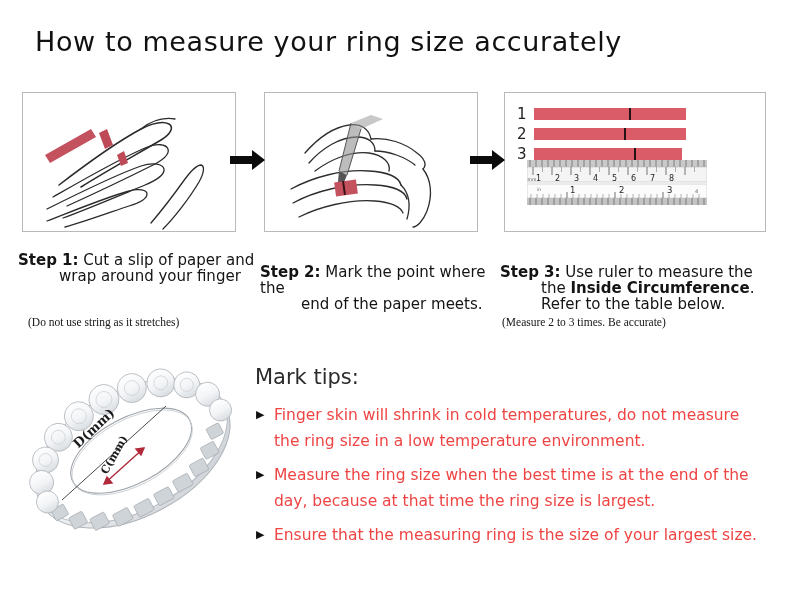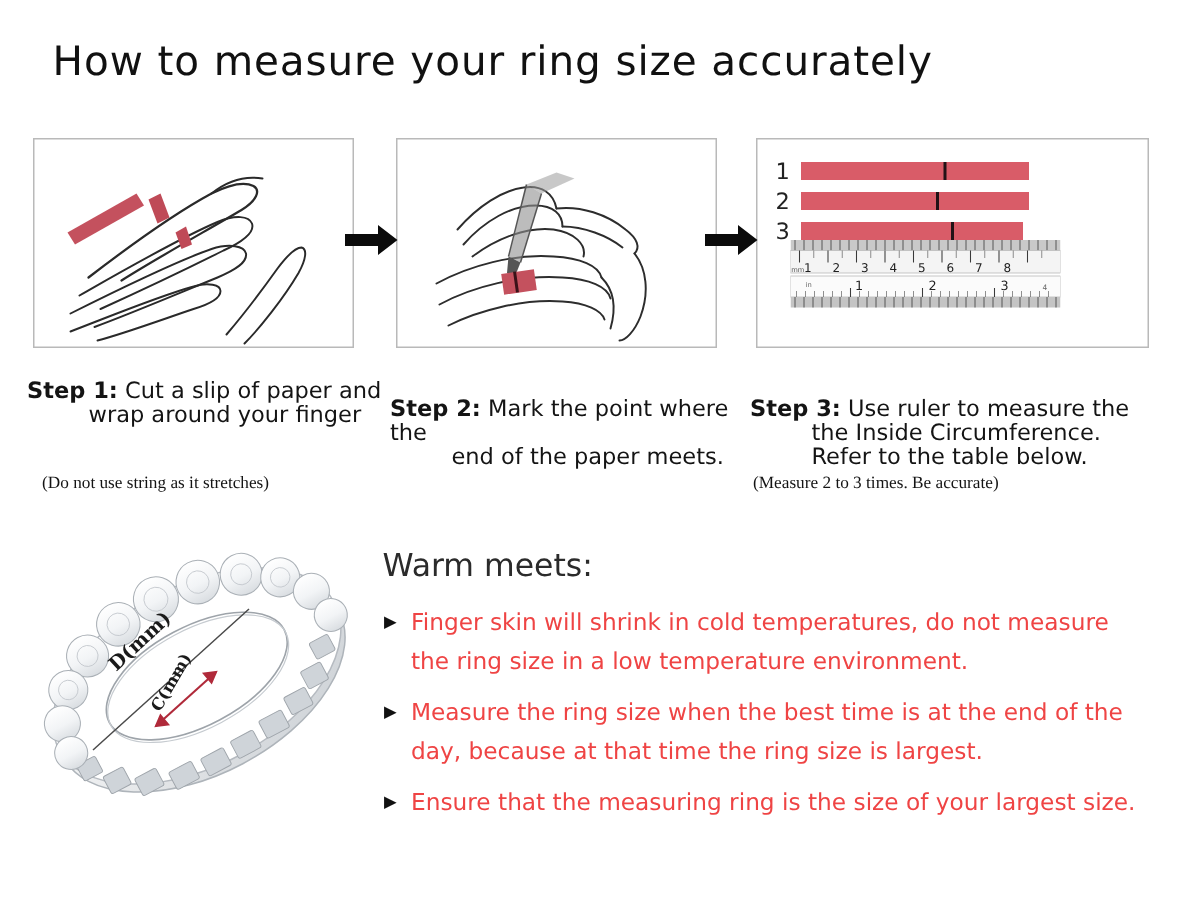--- a/index.html
+++ b/index.html
@@ -100,21 +100,21 @@
 
   
   .caption {
     position: absolute;
     font-size: 15px;
     line-height: 16px;
     color: #141414;
     font-family: "DejaVu Sans", sans-serif;
   }
   .caption .lead { font-weight: bold; }
-  .caption .strong { font-weight: normal; }
+  .caption .strong { font-weight: bold; }
   .caption .indent { display: block; padding-left: 41px; }
   #cap-1 { left: 18px;  top: 252px; width: 240px; }
   #cap-2 { left: 260px; top: 264px; width: 240px; }
   #cap-3 { left: 500px; top: 252px; width: 270px; margin-top: 12px; }
 
   .note {
     position: absolute;
     font-size: 11.5px;
     color: #141414;
     font-family: Liberation Serif, serif;
@@ -528,21 +528,21 @@
       <line x1="86" y1="136" x2="126" y2="100"></line>
       <polygon points="126,100 118,101 123,107"></polygon>
       <polygon points="86,136 94,135 89,129"></polygon>
     </g>
   </svg>
 </div>
 
 <div class="ring-label" id="ring-label-d">D(mm)</div>
 <div class="ring-label" id="ring-label-c">C(mm)</div>
 
-<div class="tips-title">Warm meets:</div>
+<div class="tips-title">Mark tips:</div>
 
 <div class="tips-list">
   <div class="tip-item">
     <span class="tip-bullet">▶</span>
     <span class="tip-text">Finger skin will shrink in cold temperatures, do not measure the ring size in a low temperature environment.</span>
   </div>
   <div class="tip-item">
     <span class="tip-bullet">▶</span>
     <span class="tip-text">Measure the ring size when the best time is at the end of the day, because at that time the ring size is largest.</span>
   </div>

